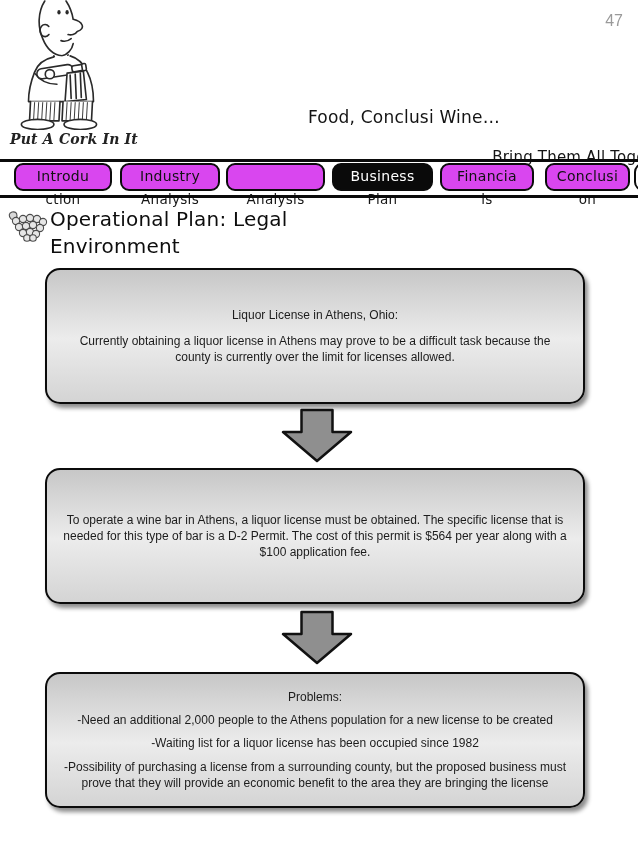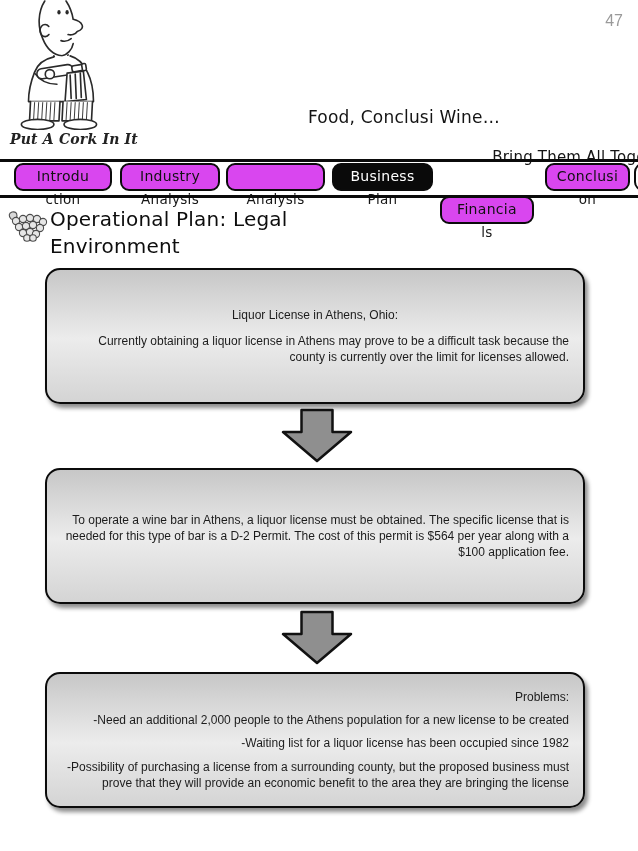--- a/index.html
+++ b/index.html
@@ -55,21 +55,21 @@
   .grapes{left:7px;top:210px;width:42px;height:32px;}
   .slide-title{left:50px;top:206px;font-size:20px;line-height:27px;color:#0d0d0d;letter-spacing:0.2px;}
 
   
   .flow-box{
     left:45px;width:540px;height:136px;box-sizing:border-box;
     border:2.5px solid #0b0b0b;border-radius:15px;
     background:linear-gradient(180deg,#c7c7c7 0%,#ececec 52%,#d4d4d4 100%);
     box-shadow:3px 4px 4px rgba(0,0,0,0.45);
     display:flex;flex-direction:column;justify-content:center;align-items:center;
-    text-align:right;padding:6px 14px;
+    text-align:center;padding:6px 14px;
     font-family:"Liberation Sans",sans-serif;font-size:12px;line-height:1.35;color:#1c1c1c;
   }
   .flow-box .bx-title{margin-bottom:10px;}
   .flow-box .bx-items{display:flex;flex-direction:column;gap:7px;}
   .box1{top:268px;}
   .box2{top:468px;}
   .box3{top:672px;}
   .box3 .bx-title{margin-bottom:0;}
 
   .arrow{left:281px;width:72px;height:56px;}
@@ -138,21 +138,21 @@
   <span class="l1">Industry</span>
   <span class="l2">Analysis</span>
 </div>
 <div class="abs tab" style="left:226px;width:99px;">
   <span class="l2">Analysis</span>
 </div>
 <div class="abs tab active" style="left:332px;width:101px;">
   <span class="l1">Business</span>
   <span class="l2">Plan</span>
 </div>
-<div class="abs tab" style="left:440px;width:94px;margin-top:33px;">
+<div class="abs tab" style="left:440px;width:94px;">
   <span class="l1">Financia</span>
   <span class="l2">ls</span>
 </div>
 <div class="abs tab" style="left:545px;width:85px;">
   <span class="l1">Conclusi</span>
   <span class="l2">on</span>
 </div>
 <div class="abs tab-sliver"></div>
 
 <div class="abs hline hline1"></div>

